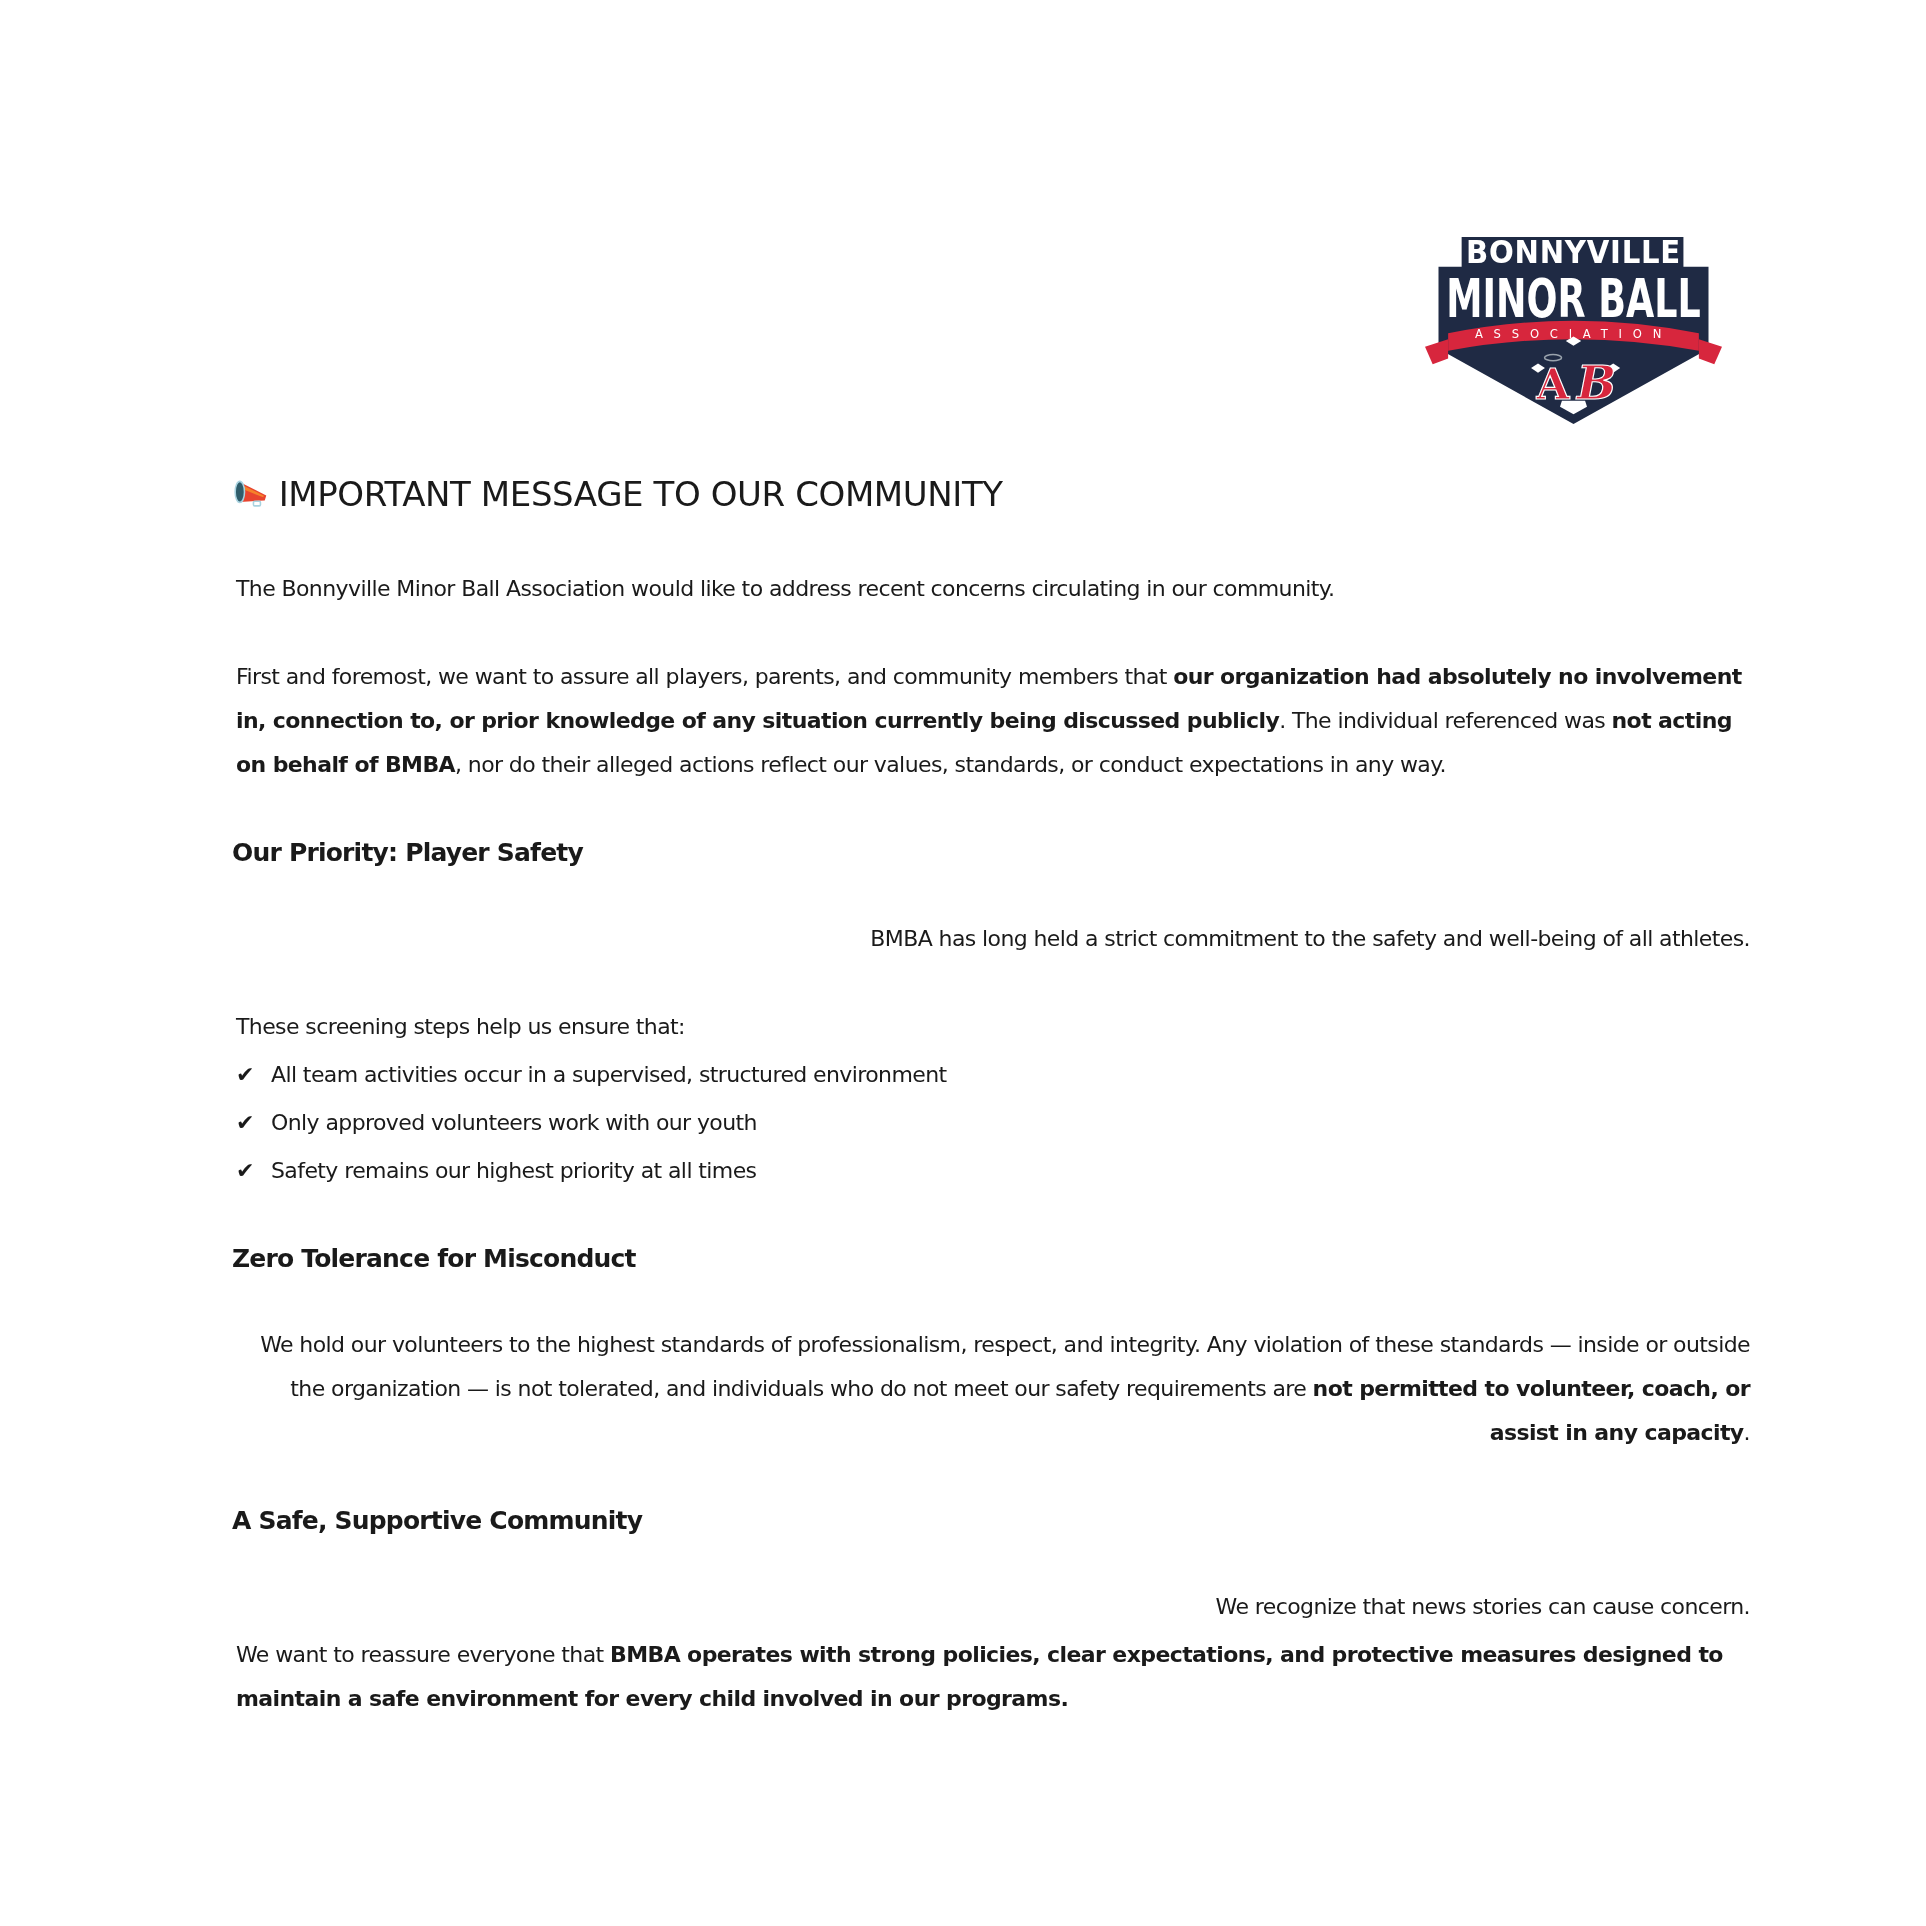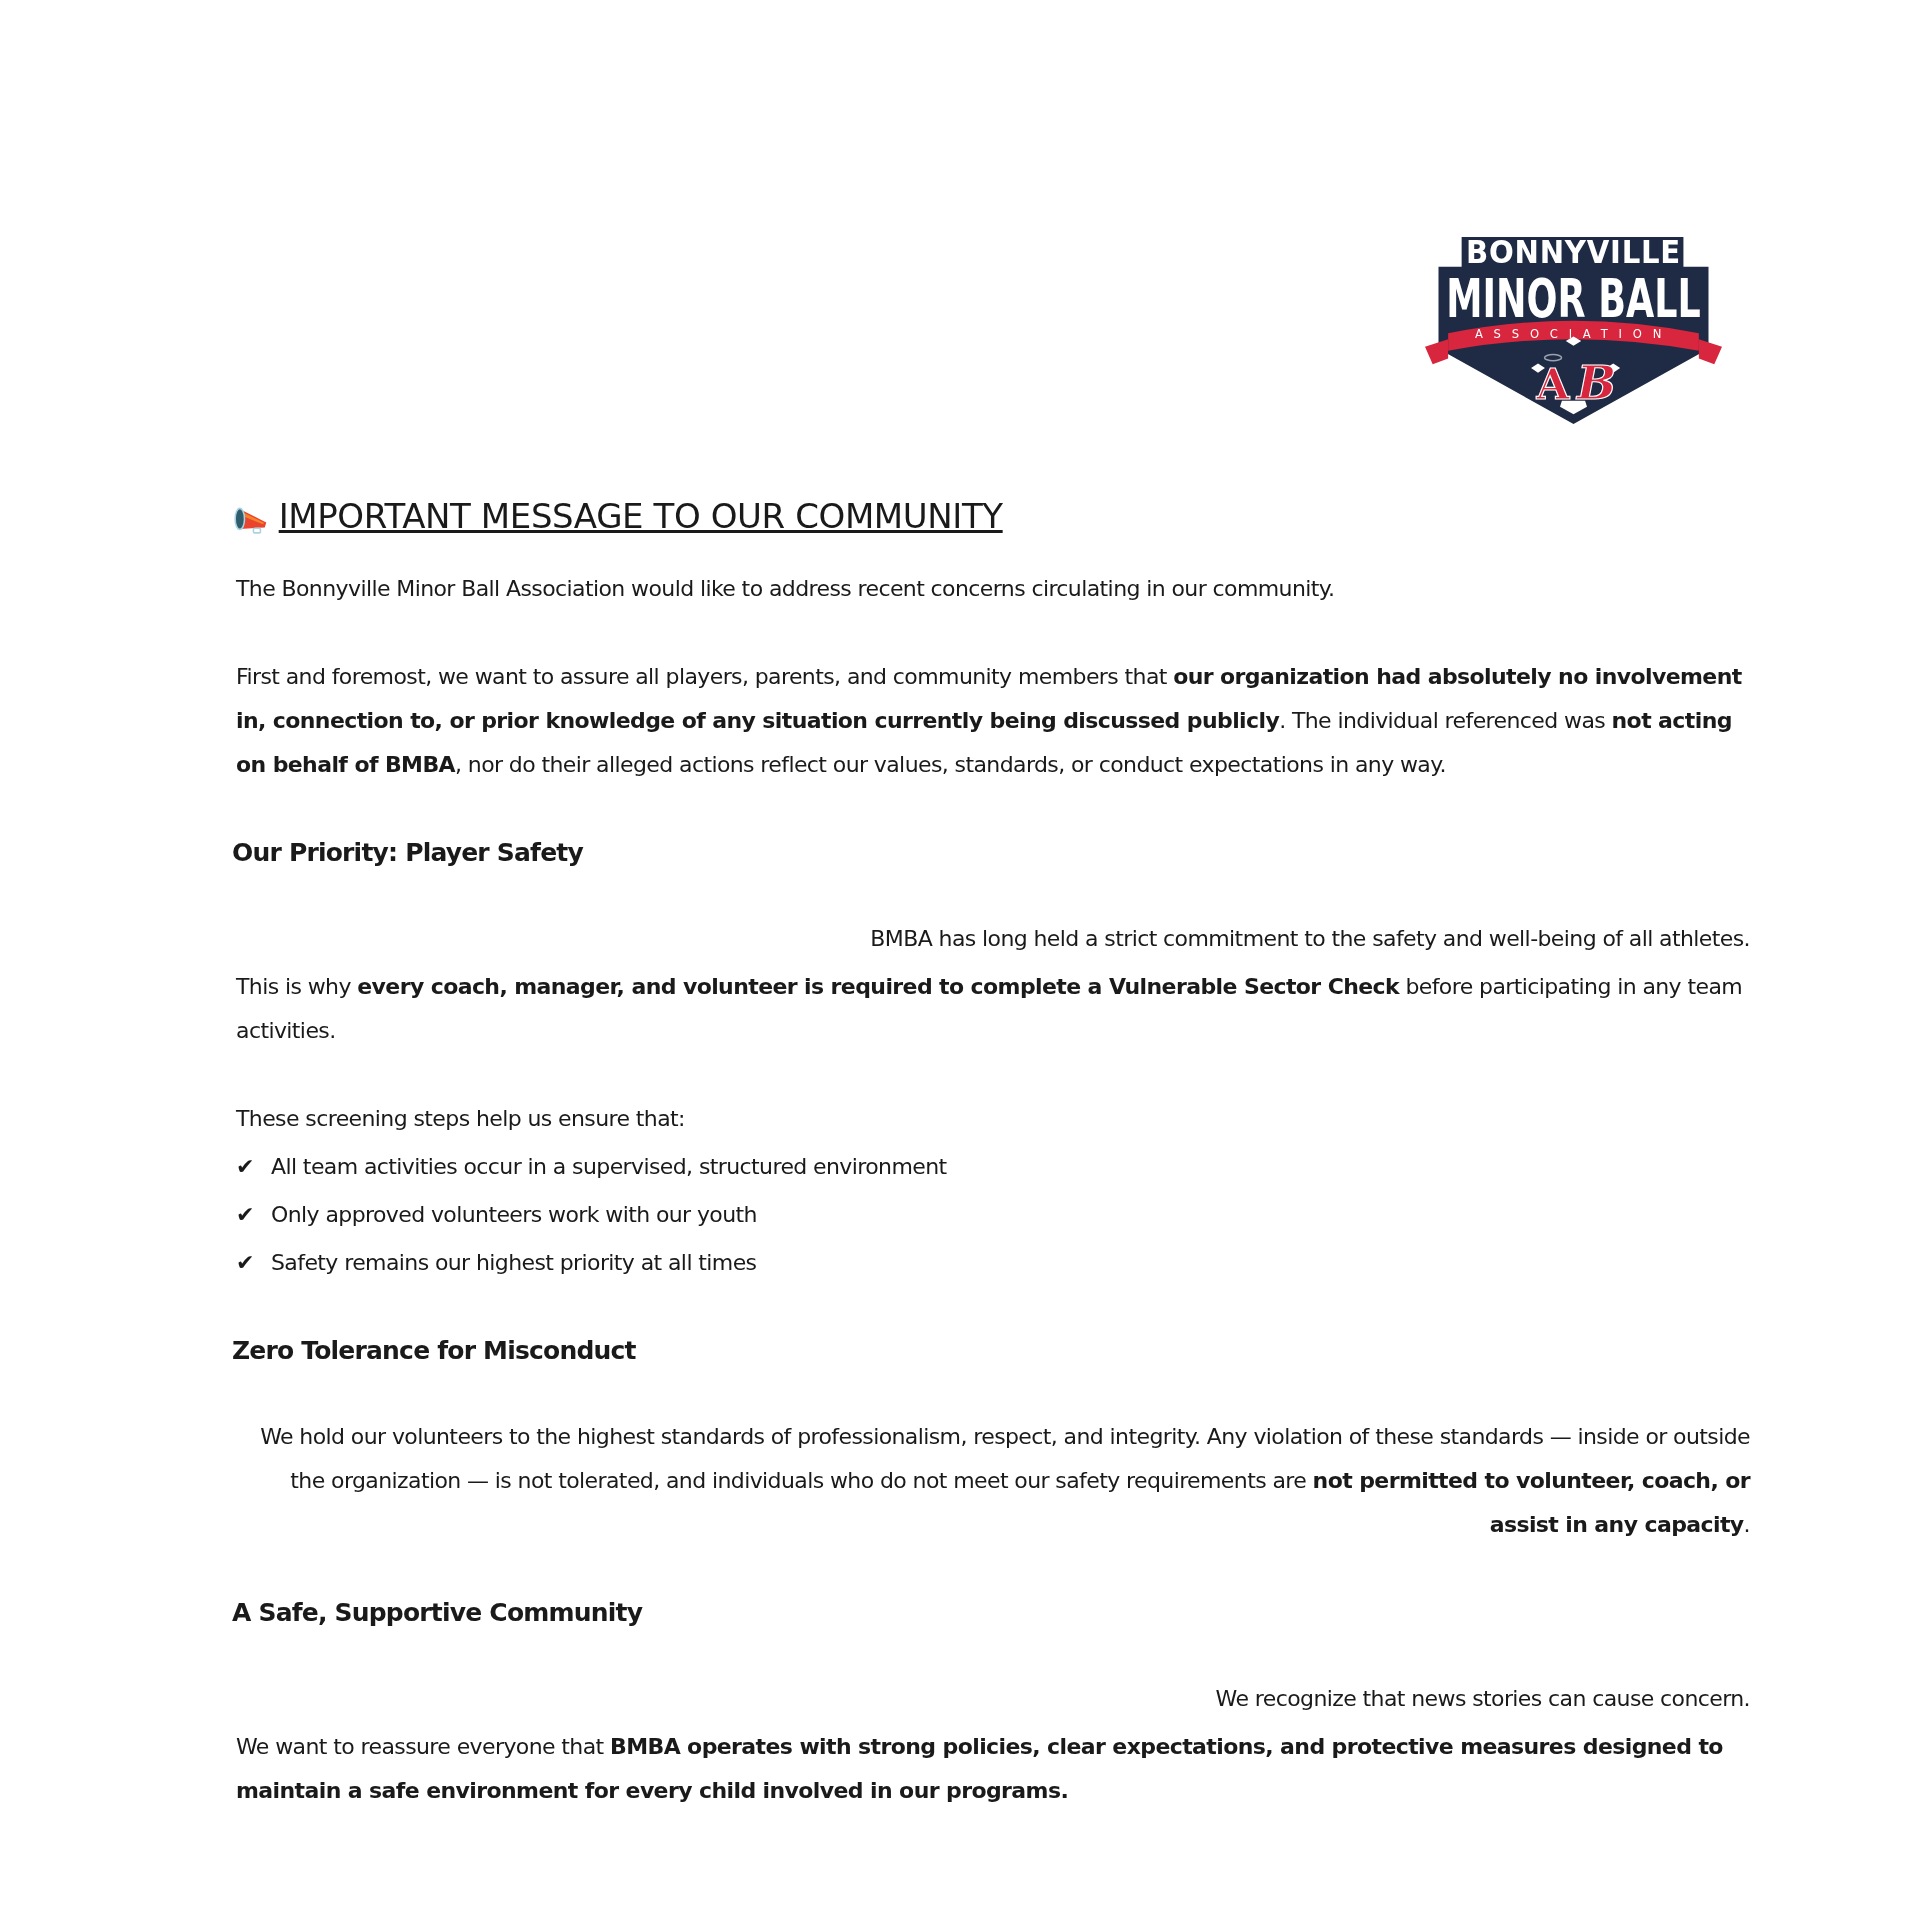--- a/index.html
+++ b/index.html
@@ -1,21 +1,21 @@
 <!DOCTYPE html>
 <html style="font-size:6.2px"><head>
   <meta charset="utf-8">
   <style>
     html, body { margin: 0; padding: 0; background: #ffffff; }
     body { width: 1965px; height: 2542px; position: relative; overflow: hidden;
       font-family: "DejaVu Sans", "Liberation Sans", sans-serif; color: #1a1a1a; }
     .page { position: absolute; left: 0; top: 0; width: 1965px; height: 2542px; }
     .logo { position: absolute; left: 1425px; top: 235px; width: 297px; height: 189px; }
     .content { position: absolute; left: 232px; top: 474px; width: 1522px; }
-    .title-row { display: flex; align-items: flex-end; height: 62px; text-decoration: underline; }
+    .title-row { display: flex; align-items: flex-start; height: 62px; }
     .title-row svg { width: 39px; height: 35px; margin-right: 7.7px; }
     h1 { font-size: 34px; font-weight: normal; margin: 0; letter-spacing: -0.4px; white-space: nowrap; }
     p, .line { font-size: 22px; line-height: 44px; margin: 4px; letter-spacing: -0.6px; }
     .p { margin-top: 44px; }
     h2 { font-size: 25px; font-weight: bold; margin: 0; letter-spacing: -0.8px; line-height: 54px; margin-top: 39px; }
     .after-h2 { margin-top: 37px; text-align: right; }
     b { font-weight: bold; }
     .check { display: inline-block; width: 35px; }
   </style>
 </head>
@@ -58,21 +58,20 @@
       </svg>
       <h1>IMPORTANT MESSAGE TO OUR COMMUNITY</h1>
     </div>
 
     <p class="p" style="margin-top:31px;">The Bonnyville Minor Ball Association would like to address recent concerns circulating in our community.</p>
 
     <p class="p"><span>First and foremost, we want to assure all players, parents, and community members that </span><b>our organization had absolutely no involvement in, connection to, or prior knowledge of any situation currently being discussed publicly</b><span>. The individual referenced was </span><b>not acting on behalf of BMBA</b><span>, nor do their alleged actions reflect our values, standards, or conduct expectations in any way.</span></p>
 
     <h2>Our Priority: Player Safety</h2>
     <p class="after-h2">BMBA has long held a strict commitment to the safety and well-being of all athletes.</p>
-    <p><span>This is why </span><b>every coach, manager, and volunteer is required to complete a Vulnerable Sector Check</b><span> before participating in any team activities.</span></p>
 
     <p class="p">These screening steps help us ensure that:</p>
     <div>
       <div class="line"><span class="check">✔</span><span>All team activities occur in a supervised, structured environment</span></div>
       <div class="line"><span class="check">✔</span><span>Only approved volunteers work with our youth</span></div>
       <div class="line"><span class="check">✔</span><span>Safety remains our highest priority at all times</span></div>
     </div>
 
     <h2>Zero Tolerance for Misconduct</h2>
     <p class="after-h2"><span>We hold our volunteers to the highest standards of professionalism, respect, and integrity. Any violation of these standards — inside or outside the organization — is not tolerated, and individuals who do not meet our safety requirements are </span><b>not permitted to volunteer, coach, or assist in any capacity</b><span>.</span></p>

